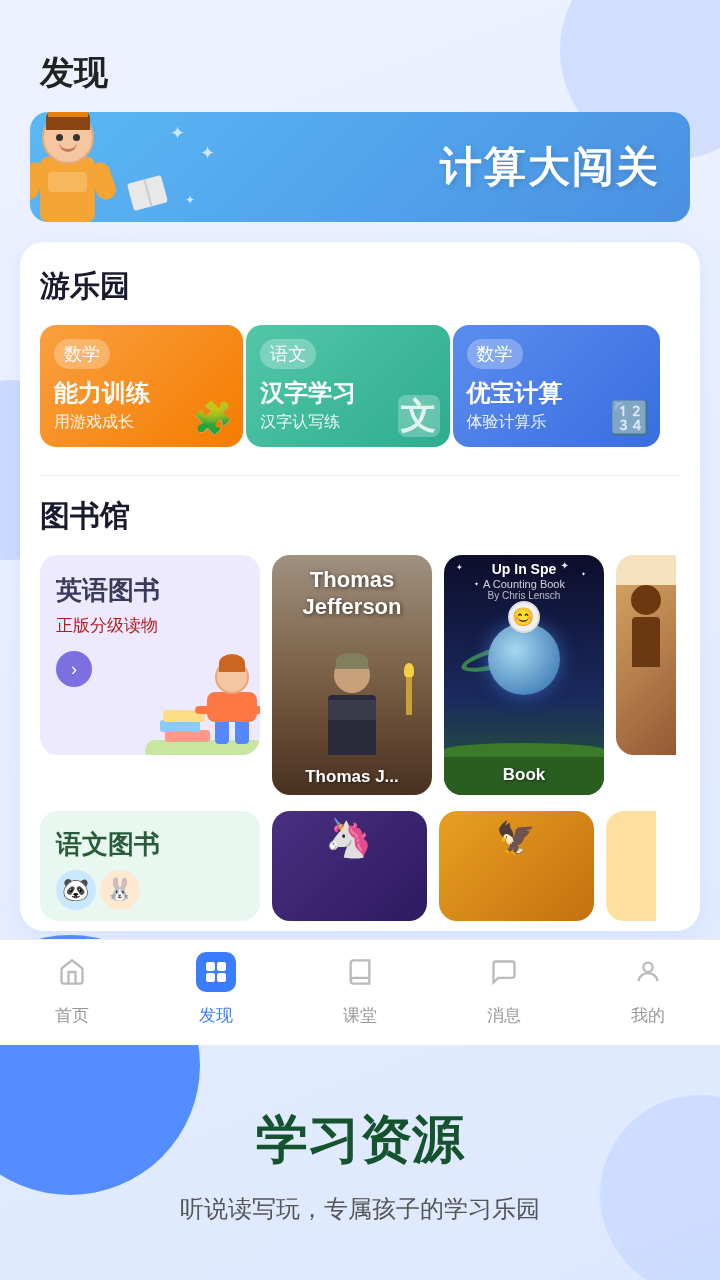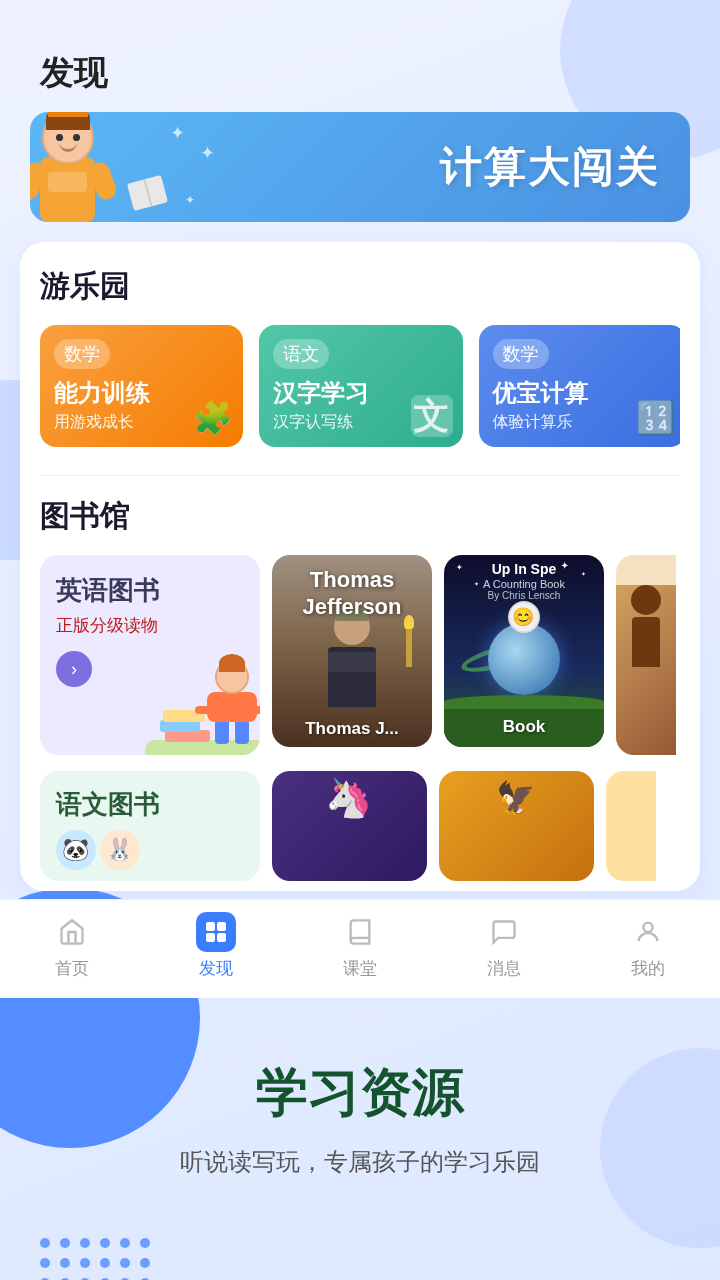--- a/index.html
+++ b/index.html
@@ -113,21 +113,21 @@
     .section-title {
       font-size: 30px;
       font-weight: 700;
       color: #1a1a2e;
       margin-bottom: 18px;
     }
 
     
     .games-row {
       display: flex;
-      gap: 16px;
+      gap: 3px;
       overflow-x: hidden;
       margin-bottom: 28px;
     }
     .game-card {
       flex: 0 0 calc(33.33% - 10px);
       border-radius: 16px;
       padding: 14px;
       position: relative;
       overflow: hidden;
       min-height: 120px;
@@ -210,21 +210,21 @@
       display: flex;
       align-items: center;
       justify-content: center;
       margin-top: 14px;
       color: #fff;
       font-size: 18px;
     }
 
     .book-card-portrait {
       flex: 0 0 160px;
-      height: 192px;
+      height: 240px;
       border-radius: 18px;
       overflow: hidden;
       position: relative;
     }
     .book-cover-title {
       font-size: 17px;
       font-weight: 600;
       color: #fff;
       text-align: center;
       padding: 0 8px;
@@ -314,21 +314,21 @@
       background: #fff;
       border-top: 1px solid #eee;
       padding: 12px 0 18px;
       margin-top: 8px;
     }
     .nav-item {
       flex: 1;
       display: flex;
       flex-direction: column;
       align-items: center;
-      gap: 5px;
+      gap: 12px;
       cursor: pointer;
       justify-content: center;
     }
     .nav-icon {
       width: 40px;
       height: 40px;
       display: flex;
       align-items: center;
       justify-content: center;
       font-size: 26px;

